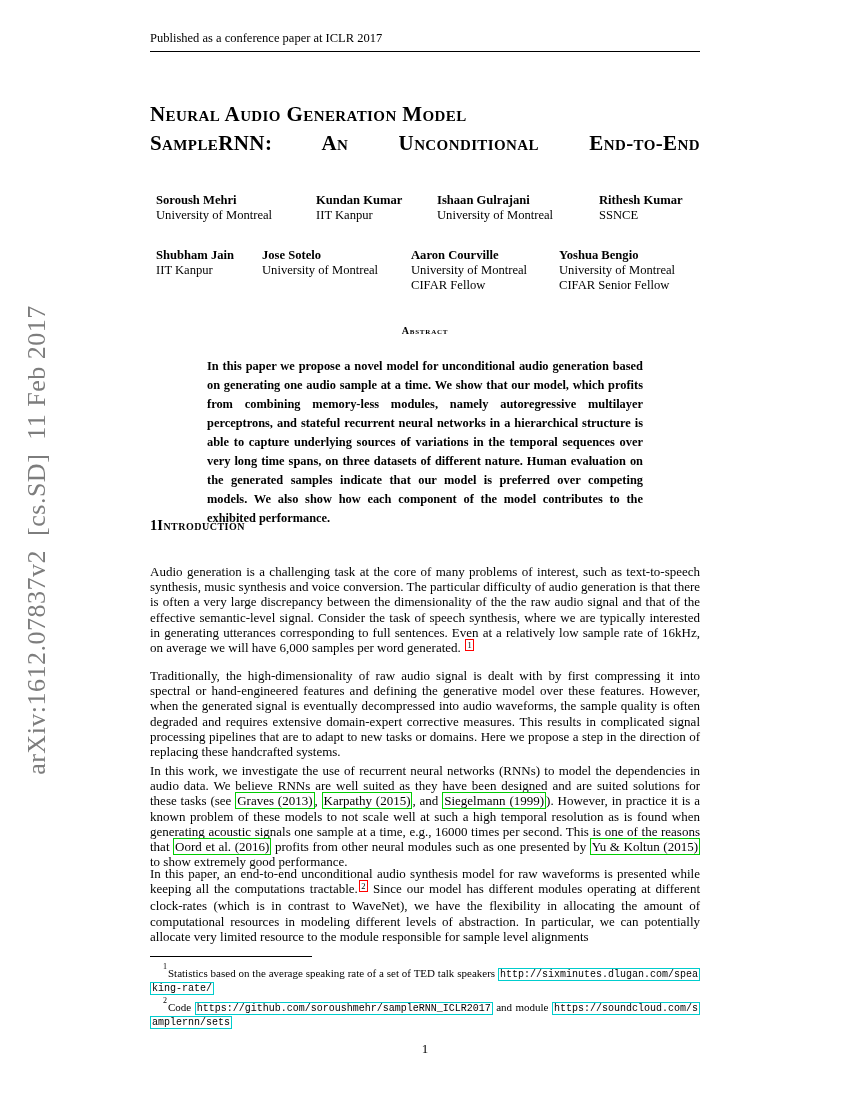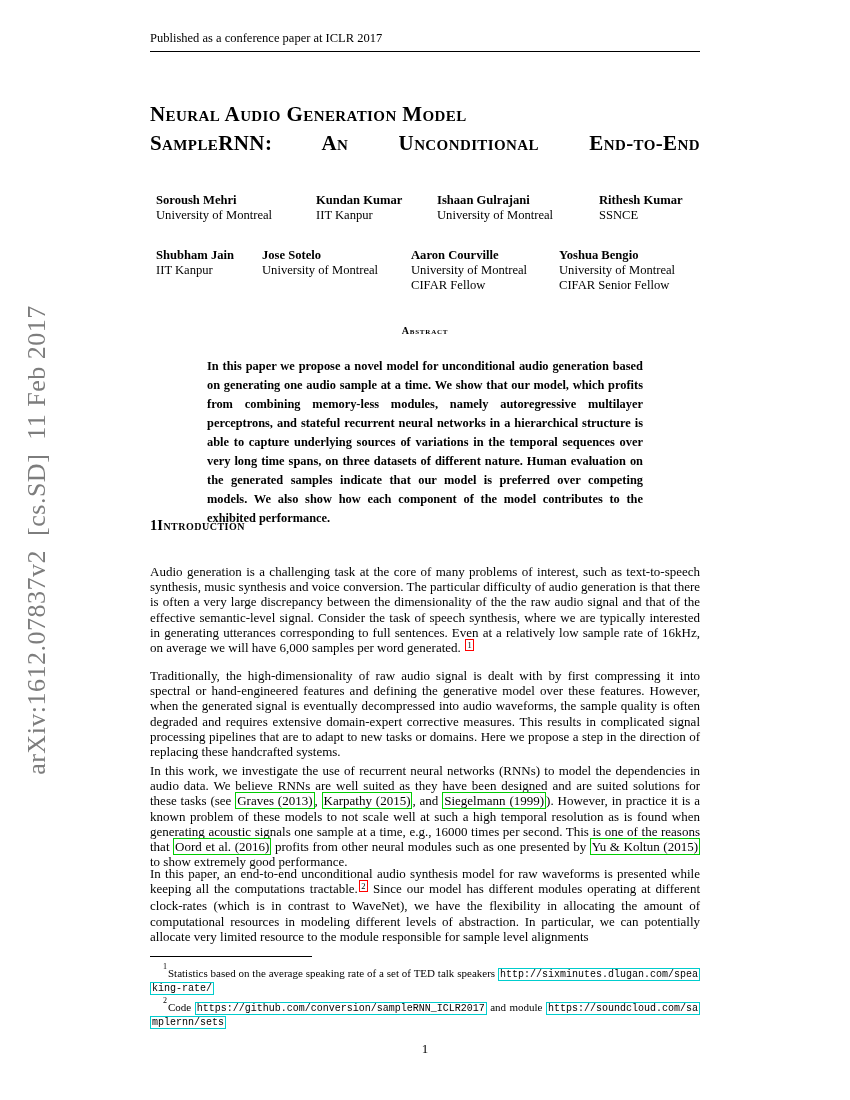--- a/index.html
+++ b/index.html
@@ -183,19 +183,19 @@
   <p class="body-para para-2"><span>Traditionally, the high-dimensionality of raw audio signal is dealt with by first compressing it into spectral or hand-engineered features and defining the generative model over these features. However, when the generated signal is eventually decompressed into audio waveforms, the sample quality is often degraded and requires extensive domain-expert corrective measures. This results in complicated signal processing pipelines that are to adapt to new tasks or domains. Here we propose a step in the direction of replacing these handcrafted systems.</span></p>
   <p class="body-para para-3"><span>In this work, we investigate the use of recurrent neural networks (RNNs) to model the dependencies in audio data. We believe RNNs are well suited as they have been designed and are suited solutions for these tasks (see </span><span class="cite-box">Graves (2013)</span><span>, </span><span class="cite-box">Karpathy (2015)</span><span>, and </span><span class="cite-box">Siegelmann (1999)</span><span>). However, in practice it is a known problem of these models to not scale well at such a high temporal resolution as is found when generating acoustic signals one sample at a time, e.g., 16000 times per second. This is one of the reasons that </span><span class="cite-box">Oord et al. (2016)</span><span> profits from other neural modules such as one presented by </span><span class="cite-box">Yu &amp; Koltun (2015)</span><span> to show extremely good performance.</span></p>
   <p class="body-para para-4"><span>In this paper, an end-to-end unconditional audio synthesis model for raw waveforms is presented while keeping all the computations tractable.</span><span class="fnref-box">2</span><span> Since our model has different modules operating at different clock-rates (which is in contrast to WaveNet), we have the flexibility in allocating the amount of computational resources in modeling different levels of abstraction. In particular, we can potentially allocate very limited resource to the module responsible for sample level alignments</span></p>
 
   <div class="footnotes">
     <div class="footnote-rule"></div>
     <div class="footnote">
       <sup class="fnmark">1</sup><span><span>Statistics based on the average speaking rate of a set of TED talk speakers </span><span class="url-box">http://sixminutes.dlugan.com/speaking-rate/</span></span>
     </div>
     <div class="footnote">
-      <sup class="fnmark">2</sup><span><span>Code </span><span class="url-box">https://github.com/conversion/sampleRNN_ICLR2017</span><span> and module </span><span class="url-box">https://soundcloud.com/samplernn/sets</span></span>
+      <sup class="fnmark">2</sup><span><span>Code </span><span class="url-box">https://github.com/soroushmehr/sampleRNN_ICLR2017</span><span> and module </span><span class="url-box">https://soundcloud.com/samplernn/sets</span></span>
     </div>
   </div>
 
   <div class="page-number">1</div>
 
 </div>
 
 </body></html>

